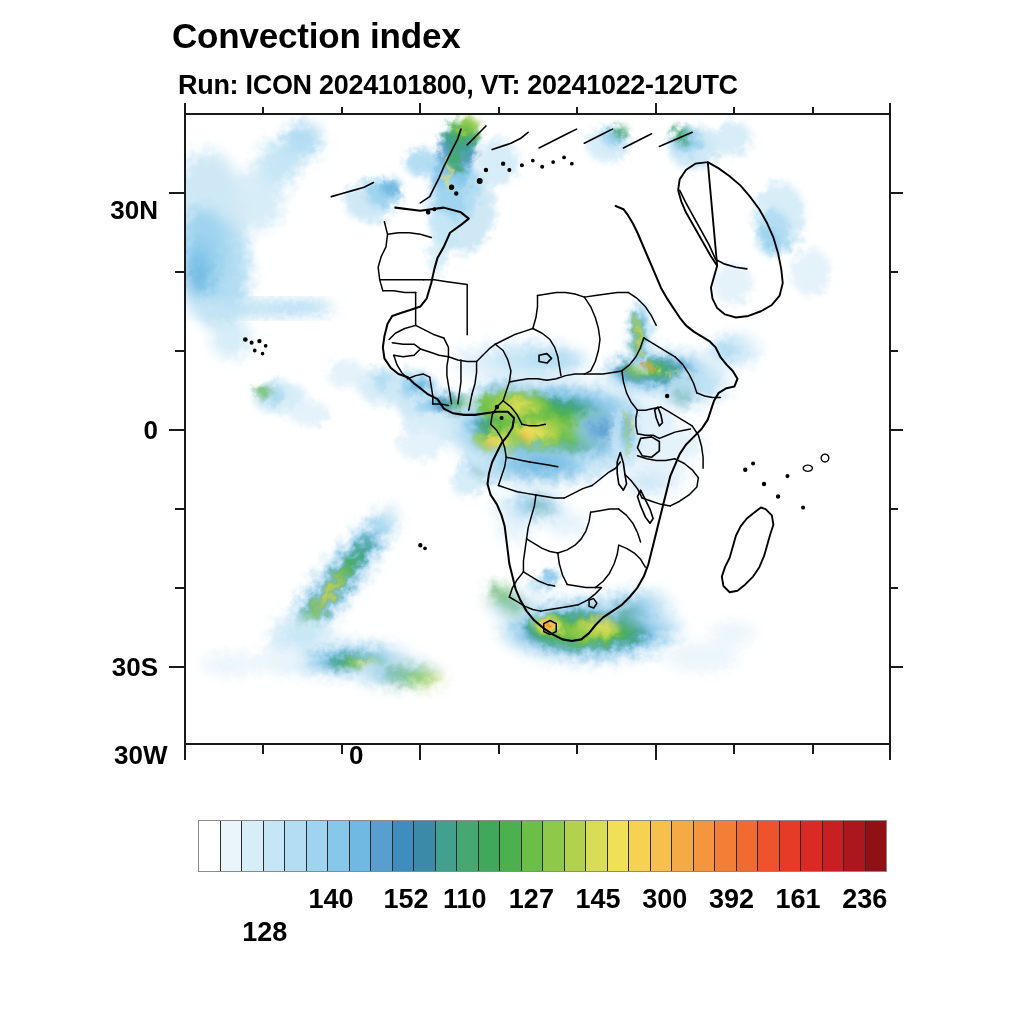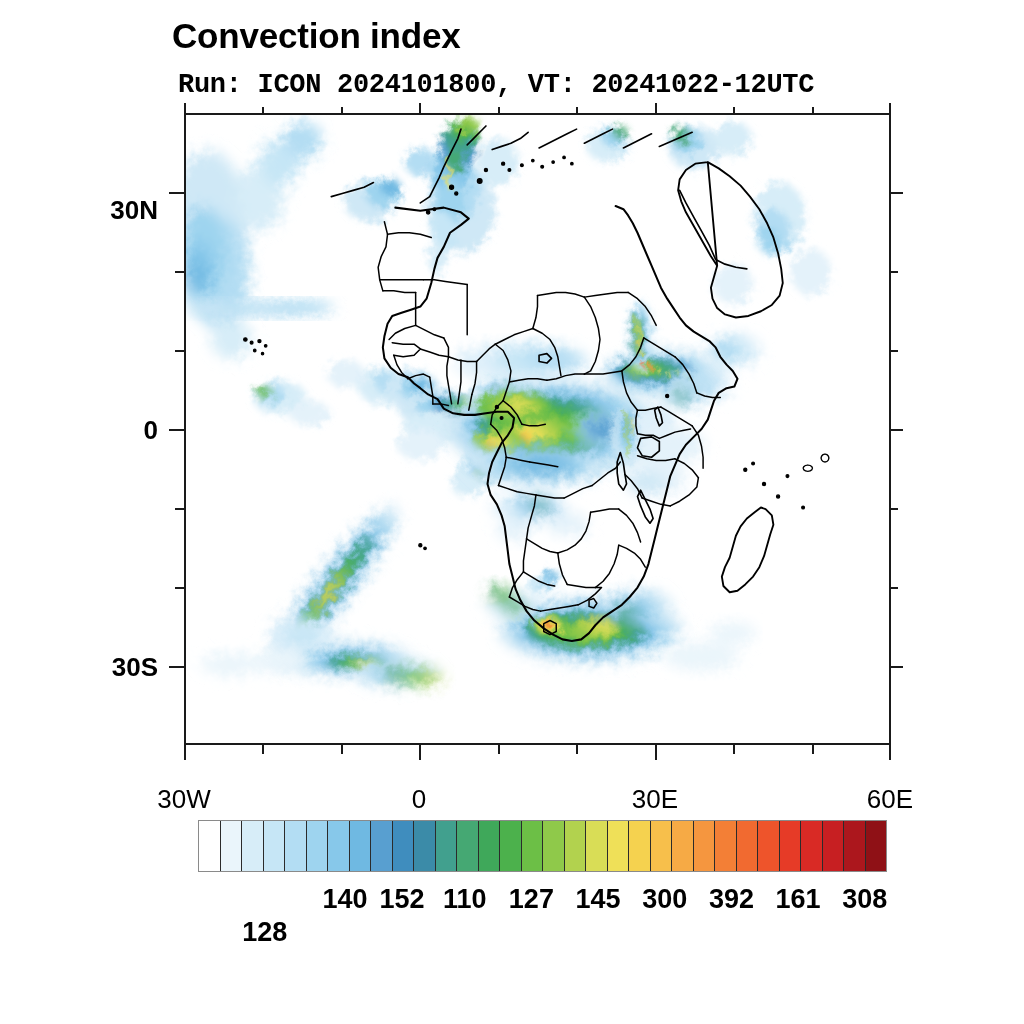--- a/index.html
+++ b/index.html
@@ -3,42 +3,42 @@
 <meta charset="utf-8">
 <style>
   html,body{margin:0;padding:0;background:#ffffff;}
   body{width:1024px;height:1024px;overflow:hidden;
        font-family:"Liberation Sans",sans-serif;color:#000;}
   #page{position:relative;width:1024px;height:1024px;}
 
   .title{position:absolute;left:160px;top:16px;font-size:35px;font-weight:bold;
          letter-spacing:-0.2px;white-space:nowrap;margin-left:12px;}
   .subtitle{position:absolute;left:178px;top:70px;font-size:27px;font-weight:bold;
-            letter-spacing:-0.3px;white-space:nowrap;font-family:Liberation Mono, monospace;}
+            letter-spacing:-0.3px;white-space:nowrap;}
 
   
   #plot{position:absolute;left:184px;top:113px;width:707px;height:632px;
         border:2px solid #1a1a1a;box-sizing:border-box;background:#fff;overflow:hidden;}
   #mapsvg{position:absolute;left:0;top:0;width:100%;height:100%;display:block;}
 
   
   .tick{position:absolute;background:#1a1a1a;}
   .tick.major-y{width:15px;height:2px;left:169px;}
   .tick.minor-y{width:9px;height:2px;left:175px;}
   .tick.major-x{height:15px;width:2px;top:745px;}
   .tick.minor-x{height:9px;width:2px;top:745px;}
   .tick.majortop-x{height:11px;width:2px;top:103px;}
   .tick.minortop-x{height:7px;width:2px;top:107px;}
   .tick.majorright-y{width:12px;height:2px;left:891px;}
   .tick.minorright-y{width:7px;height:2px;left:891px;}
 
   .ylab{position:absolute;font-size:26px;font-weight:bold;text-align:right;
         width:110px;left:48px;white-space:nowrap;}
-  .xlab{position:absolute;font-size:26px;font-weight:normal;text-align:center;
-        width:140px;top:784px;white-space:nowrap;}
+  .xlab{position:absolute;font-size:26px;font-weight:bold;text-align:left;
+        width:140px;top:740px;white-space:nowrap;}
 
   
   #cbar{position:absolute;left:198px;top:820px;width:689px;height:52px;
         display:flex;border:1px solid #8a8a8a;box-sizing:border-box;background:#fff;}
   #cbar .cell{flex:1 1 0;height:100%;border-right:1px solid #2b2b2b;box-sizing:border-box;}
   #cbar .cell:last-child{border-right:none;}
   .cblab{position:absolute;top:884px;font-size:27px;font-weight:bold;
          text-align:center;width:90px;white-space:nowrap;}
 </style>
 </head>
@@ -685,22 +685,20 @@
   <div class="tick majortop-x" style="left:419px"></div>
   <div class="tick minortop-x" style="left:498px"></div>
   <div class="tick minortop-x" style="left:576px"></div>
   <div class="tick majortop-x" style="left:655px"></div>
   <div class="tick minortop-x" style="left:733px"></div>
   <div class="tick minortop-x" style="left:812px"></div>
   <div class="tick majortop-x" style="left:889px"></div>
 
   <div class="xlab" style="left:114px">30W</div>
   <div class="xlab" style="left:349px">0</div>
-  <div class="xlab" style="left:585px">30E</div>
-  <div class="xlab" style="left:820px">60E</div>
 
   <div id="cbar">
       <div class="cell" style="background: rgb(255, 255, 255);"></div>
       <div class="cell" style="background: rgb(234, 245, 251);"></div>
       <div class="cell" style="background: rgb(215, 237, 248);"></div>
       <div class="cell" style="background: rgb(198, 230, 246);"></div>
       <div class="cell" style="background: rgb(179, 221, 243);"></div>
       <div class="cell" style="background: rgb(158, 212, 239);"></div>
       <div class="cell" style="background: rgb(135, 200, 234);"></div>
       <div class="cell" style="background: rgb(111, 185, 226);"></div>
@@ -724,24 +722,24 @@
       <div class="cell" style="background: rgb(241, 106, 48);"></div>
       <div class="cell" style="background: rgb(238, 84, 43);"></div>
       <div class="cell" style="background: rgb(230, 59, 39);"></div>
       <div class="cell" style="background: rgb(217, 42, 37);"></div>
       <div class="cell" style="background: rgb(199, 31, 34);"></div>
       <div class="cell" style="background: rgb(172, 23, 29);"></div>
       <div class="cell" style="background: rgb(143, 17, 22);"></div>
     </div>
   <div id="cblabels">
       <div class="cblab" style="left: 219.677px; margin-top: 33px;">128</div>
-      <div class="cblab" style="left: 300px;">140</div>
-      <div class="cblab" style="left: 357px;">152</div>
+      <div class="cblab" style="left: 286px;">140</div>
+      <div class="cblab" style="left: 337px; padding-left: 24px;">152</div>
       <div class="cblab" style="left: 419.71px;">110</div>
       <div class="cblab" style="left: 486.387px;">127</div>
       <div class="cblab" style="left: 553.065px;">145</div>
       <div class="cblab" style="left: 619.742px;">300</div>
       <div class="cblab" style="left: 686.419px;">392</div>
       <div class="cblab" style="left: 753.097px;">161</div>
-      <div class="cblab" style="left: 819.774px;">308</div>
+      <div class="cblab" style="left: 819.774px;">236</div>
     </div>
 
 </div>
 
 </body></html>

